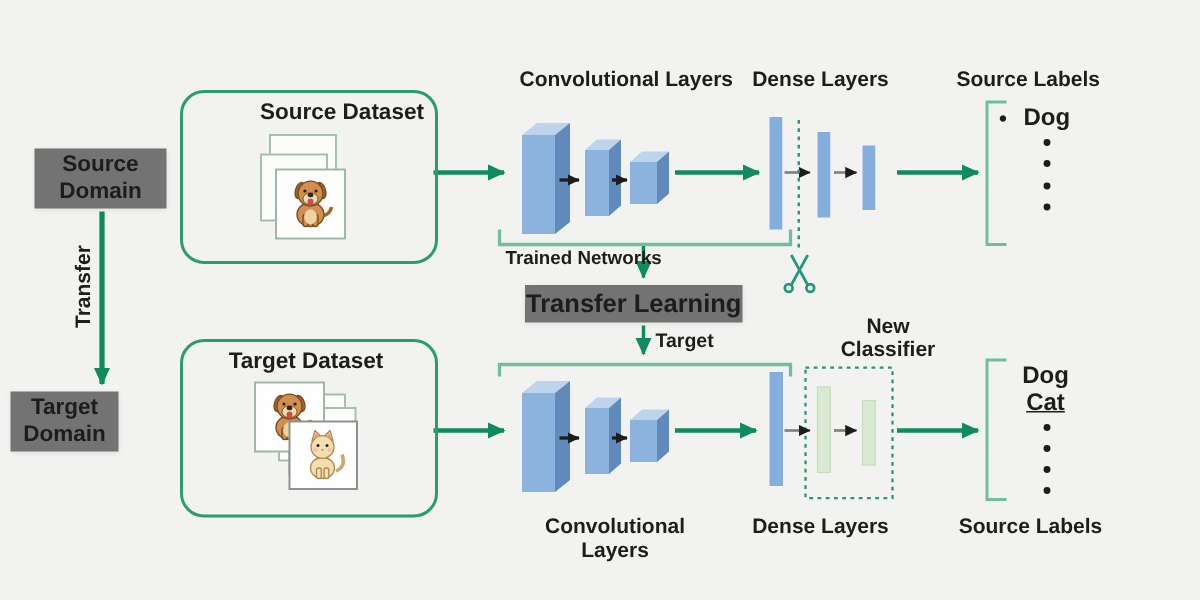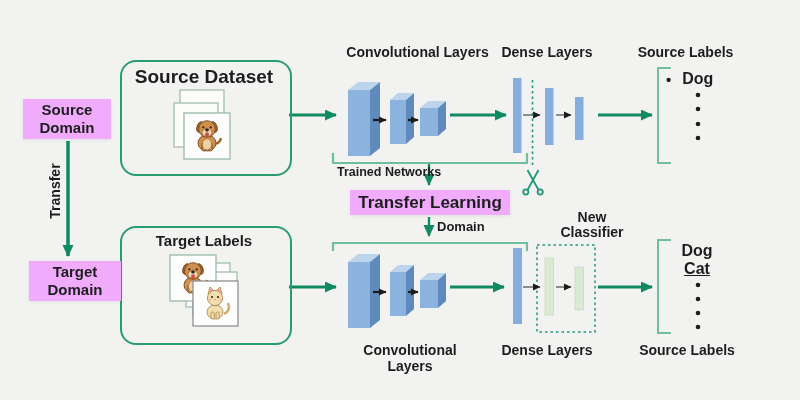--- a/index.html
+++ b/index.html
@@ -1,21 +1,21 @@
 <!DOCTYPE html>
 <html><head>
 <meta charset="utf-8">
 <style>
   html,body{margin:0;padding:0;}
   body{font-family:"Liberation Sans",sans-serif;}
   .canvas{position:relative;width:800px;height:400px;background:#f2f2f1;overflow:hidden;}
   .overlay{position:absolute;left:0;top:0;}
   .t{position:absolute;font-weight:700;color:#1d1d1d;font-size:14px;line-height:1.15;}
   .center{text-align:center;}
-  .wbox{position:absolute;background:#f0abfc;box-shadow:0 1px 4px rgba(0,0,0,.08);
+  .wbox{position:absolute;background:#737373;box-shadow:0 1px 4px rgba(0,0,0,.08);
         display:flex;align-items:center;justify-content:center;text-align:center;
         font-weight:700;color:#1d1d1d;}
   .dataset-box{position:absolute;border:2px solid #2a9d6e;border-radius:16px;background:transparent;}
   .rot{transform:rotate(-90deg);}
   .bullet-row{display:flex;align-items:center;gap:11px;}
 </style>
 </head>
 <body>
 
 <div class="canvas">
@@ -178,32 +178,32 @@
       <circle cx="698" cy="313" r="2.3"></circle>
         <circle cx="698" cy="327" r="2.3"></circle>
     </g>
   </svg>
 
   <div class="dataset-box" style="left:120px;top:60px;width:168px;height:112px;"></div>
   <div class="dataset-box" style="left:120px;top:226px;width:168px;height:115px;"></div>
 
   <div class="wbox" style="left:23px;top:99px;width:88px;height:40px;font-size:15px;line-height:18px;">Source Domain</div>
   <div class="t center rot" style="left:20px;top:183px;width:70px;font-size:14px;">Transfer</div>
-  <div class="wbox" style="left:29px;top:261px;width:92px;height:40px;font-size:15px;line-height:18px;">Target Domain</div>
-
-  <div class="t center" style="left:120px;top:66px;width:168px;font-size:19px;">Source Dataset</div>
-  <div class="t center" style="left:120px;top:232px;width:168px;font-size:15px;">Target Labels</div>
+  <div class="wbox" style="left:7px;top:261px;width:72px;height:40px;font-size:15px;line-height:18px;">Target Domain</div>
+
+  <div class="t center" style="left:120px;top:66px;width:168px;font-size:15px;padding-left:24px;">Source Dataset</div>
+  <div class="t center" style="left:120px;top:232px;width:168px;font-size:15px;">Target Dataset</div>
 
   <div class="t center" style="left:345px;top:44px;width:145px;">Convolutional Layers</div>
   <div class="t center" style="left:492px;top:44px;width:110px;">Dense Layers</div>
   <div class="t center" style="left:628px;top:44px;width:115px;">Source Labels</div>
 
   <div class="t" style="left:337px;top:165px;font-size:12.5px;text-align:right;">Trained Networks</div>
-  <div class="wbox" style="left:350px;top:190px;width:160px;height:25px;font-size:17px;">Transfer Learning</div>
-  <div class="t" style="left:437px;top:220px;font-size:13px;">Domain</div>
+  <div class="wbox" style="left:350px;top:190px;width:145px;height:25px;font-size:17px;">Transfer Learning</div>
+  <div class="t" style="left:437px;top:220px;font-size:13px;">Target</div>
   <div class="t center" style="left:556px;top:210px;width:72px;line-height:15px;">New Classifier</div>
 
   <div class="t bullet-row" style="left:666px;top:70px;font-size:16px;">
     <span style="font-size:15px;">•</span>
     <span>Dog</span>
   </div>
   <div class="t center" style="left:668px;top:242px;width:58px;font-size:16px;">Dog</div>
   <div class="t center" style="left:668px;top:260px;width:58px;font-size:16px;text-decoration:underline;">Cat</div>
 
   <div class="t center" style="left:340px;top:342px;width:140px;">Convolutional Layers</div>

